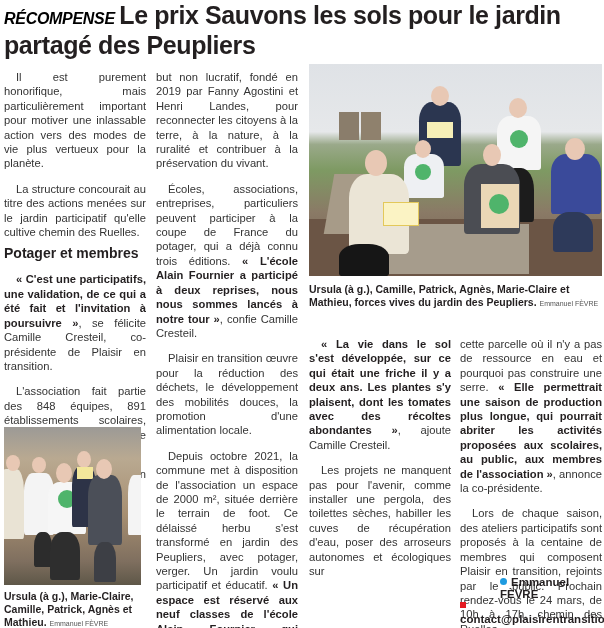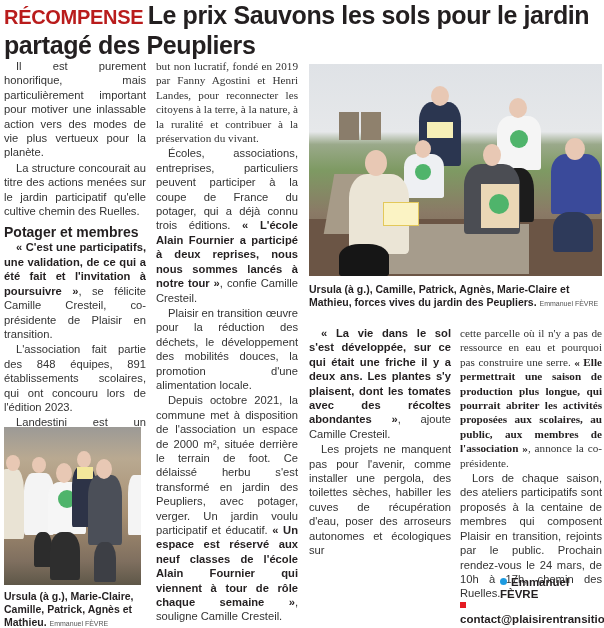--- a/index.html
+++ b/index.html
@@ -1,25 +1,25 @@
 <!DOCTYPE html>
 <html><head>
 <meta charset="utf-8">
 <style>
   * { box-sizing: border-box; margin: 0; padding: 0; }
   html, body { width: 604px; height: 628px; background: #ffffff; overflow: hidden; }
   body { font-family: "Liberation Sans", sans-serif; color: #231f20; position: relative; }
 
   .headline { position: absolute; left: 4px; top: 2px; width: 600px; line-height: 27px; }
-  .headline .kicker { color: #b91c1c; font-weight: bold; font-size: 20px; letter-spacing: -0.3px; }
+  .headline .kicker { color: #000000; font-weight: bold; font-size: 16px; letter-spacing: -0.3px; font-style: italic; }
   .headline .title { font-weight: bold; font-size: 25px; letter-spacing: -0.4px; color: #231f20; }
 
   .col { position: absolute; font-size: 11.2px; line-height: 14.4px; color: #333; text-align: justify; hyphens: auto; }
-  .col p { text-indent: 12px; margin-bottom: 1px; }
-  .col p.noindent { text-indent: 0; font-family: Liberation Serif, serif; }
+  .col p { text-indent: 12px; margin-bottom: 1px; margin-top: 11px; }
+  .col p.noindent { text-indent: 0; }
   .col b { color: #231f20; font-weight: bold; }
   .col h3 { font-size: 14px; font-weight: bold; color: #231f20; margin-top: 6px; line-height: 16px; }
 
   #col1 { left: 4px; top: 59px; width: 142px; }
   #col2 { left: 156px; top: 59px; width: 142px; }
   #col3 { left: 309px; top: 326px; width: 142px; }
   #col4 { left: 460px; top: 326px; width: 142px; }
 
   .photo { position: absolute; overflow: hidden; }
   #photo-main { left: 309px; top: 64px; width: 293px; height: 212px; background: linear-gradient(180deg,#dfe2e6 0%,#e6e8ea 32%,#9aa98a 38%,#7e9a63 50%,#8a7a66 70%,#6d5a4a 100%); }

